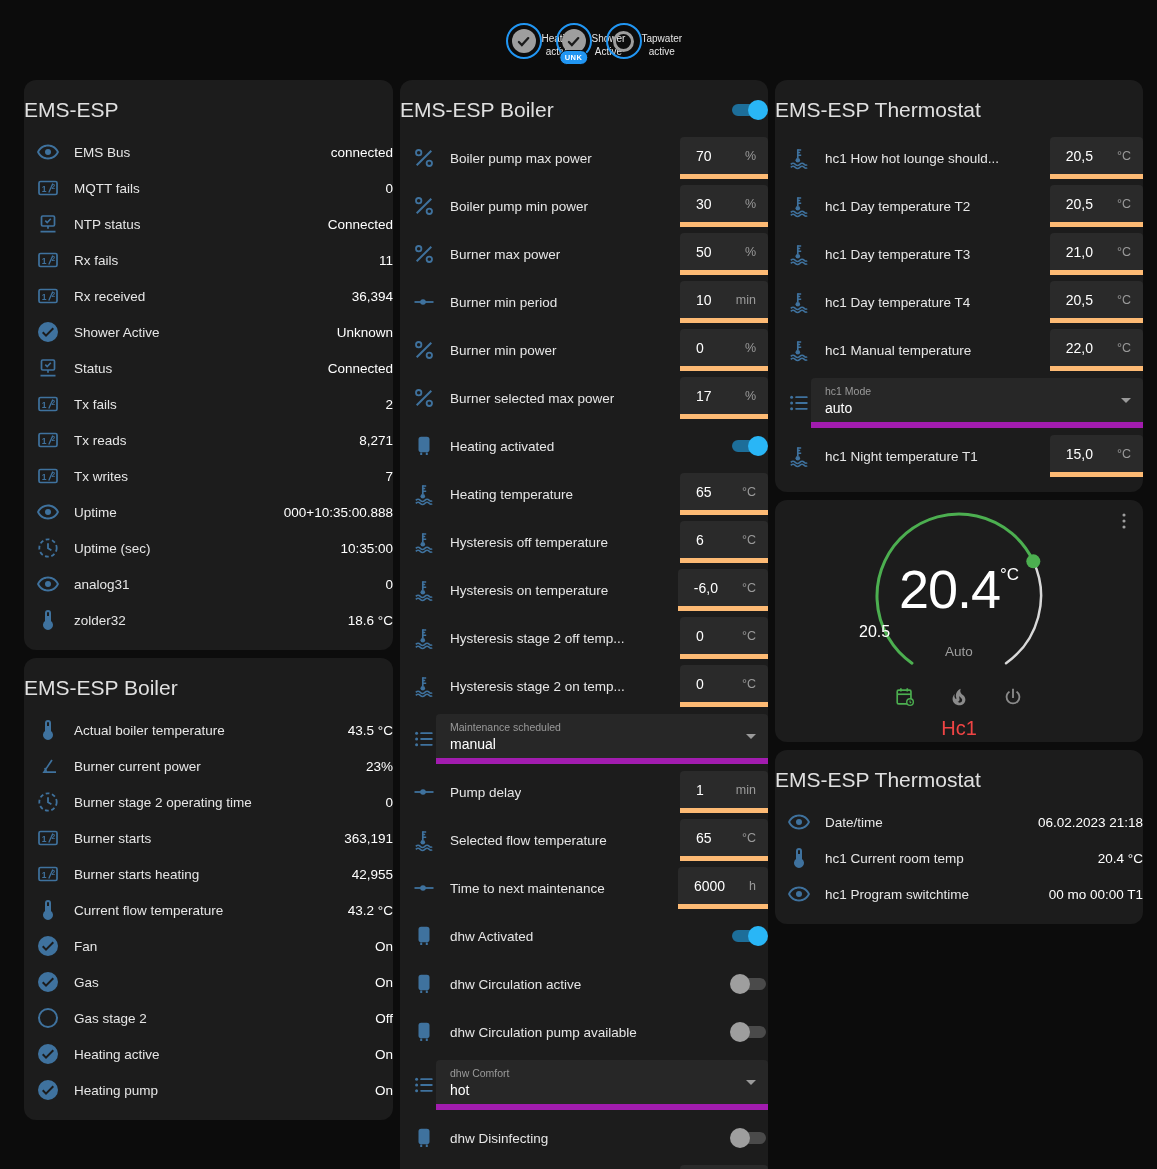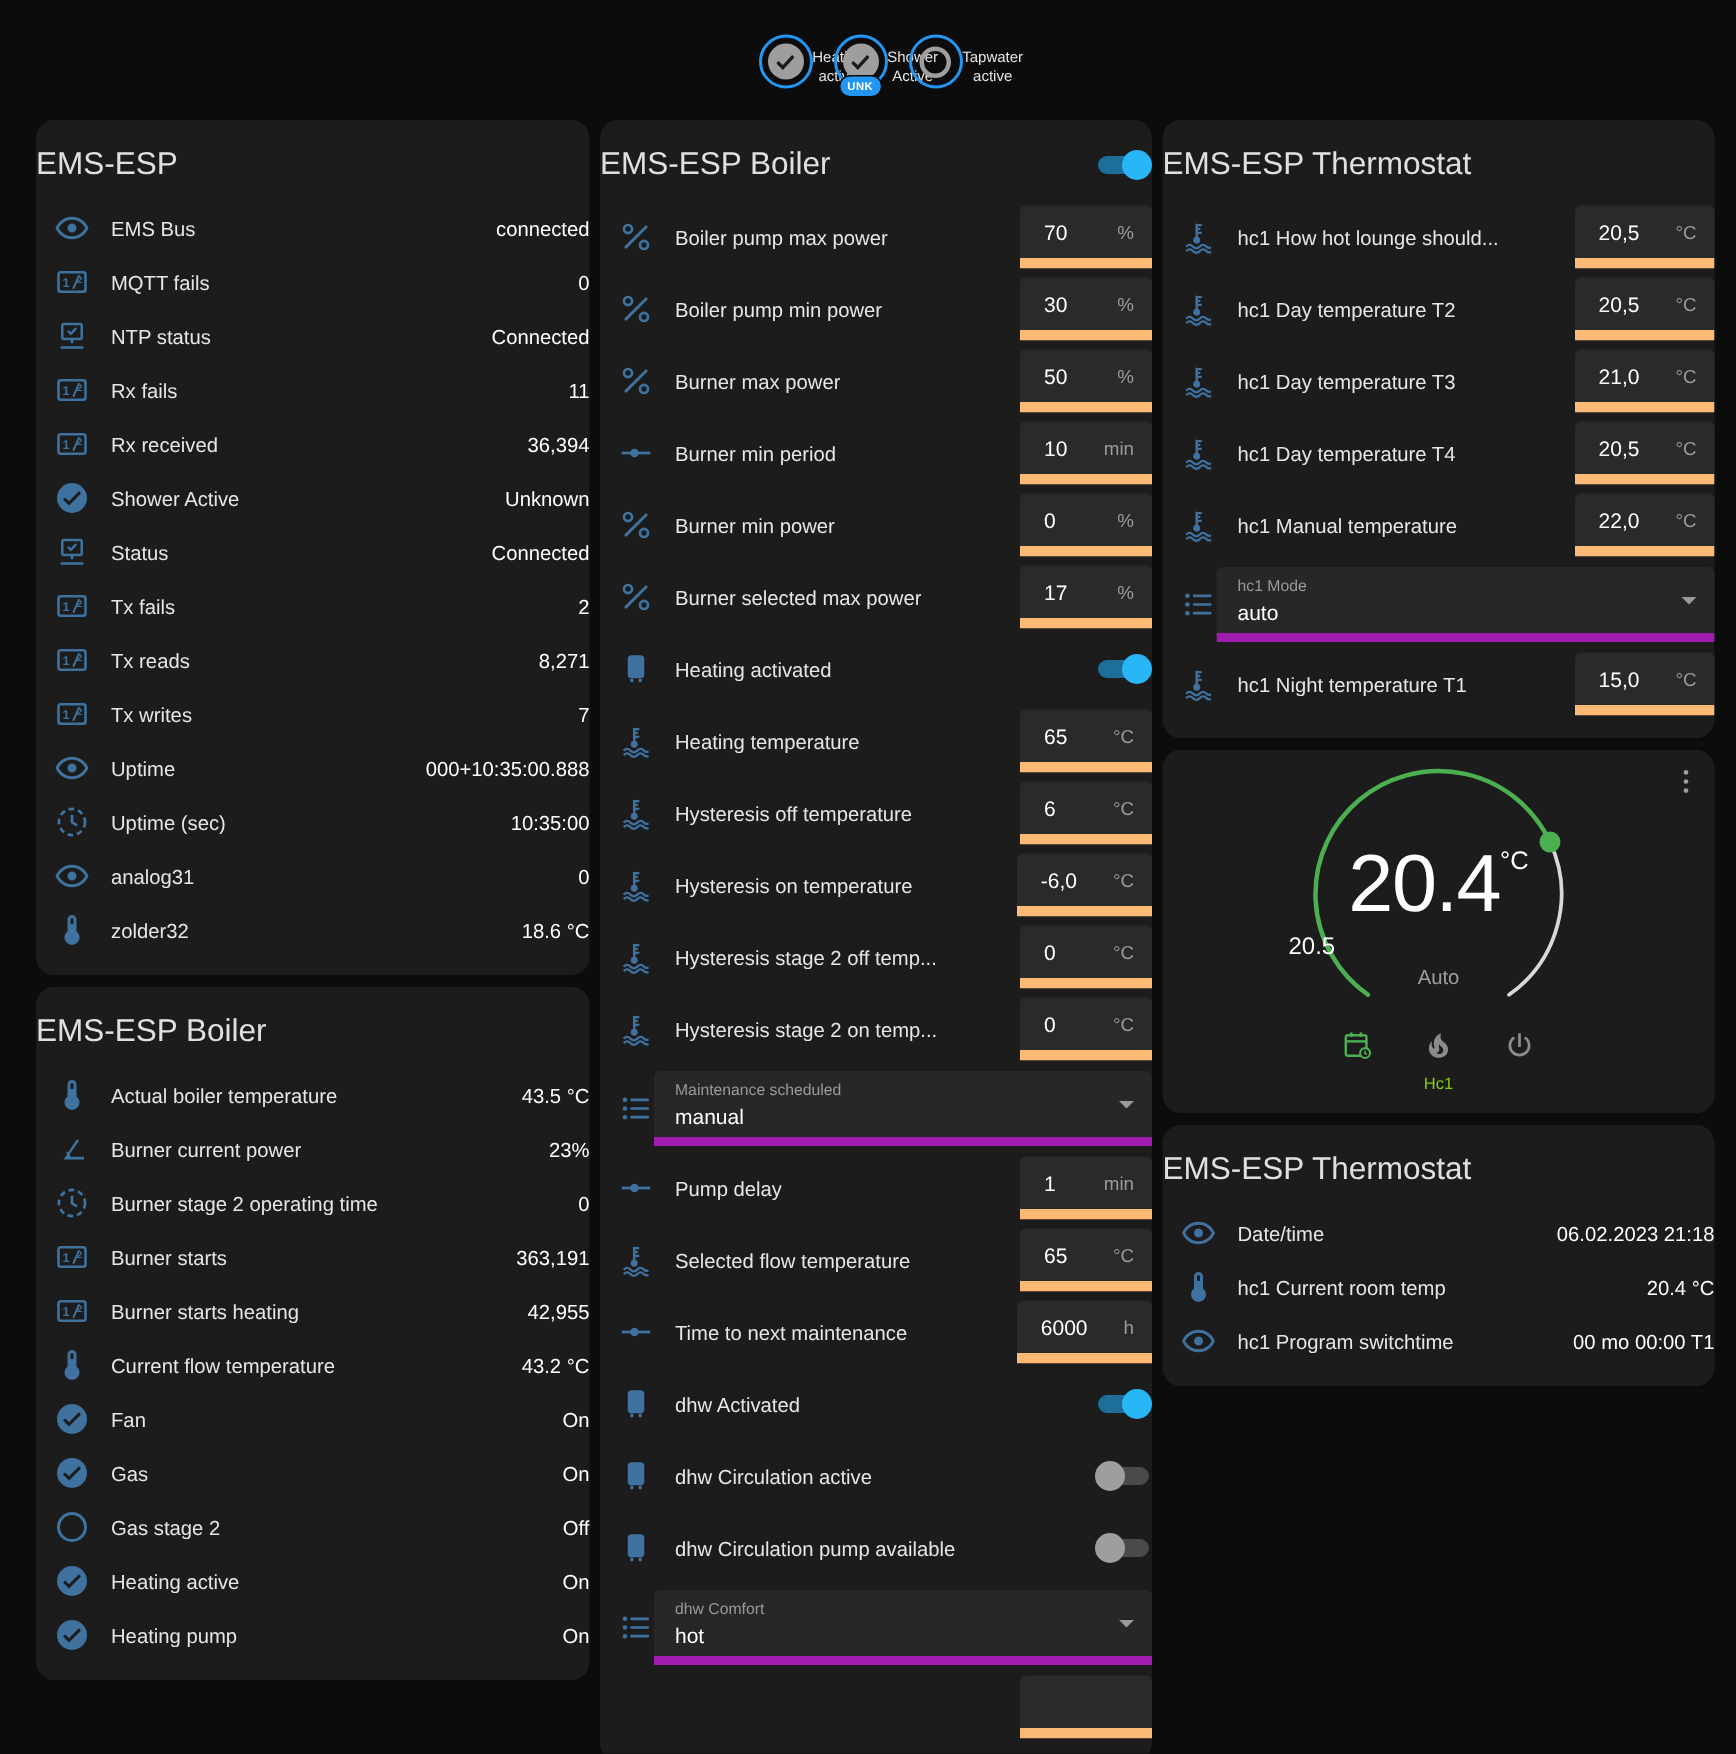--- a/index.html
+++ b/index.html
@@ -24,21 +24,21 @@
   .card-title{font-size:21px;color:#e0e0e0;font-weight:400;padding:6px 0 12px 0;display:flex;align-items:center;justify-content:space-between}
   .row{display:flex;align-items:center;padding-left:12px}
   .row.sensor{height:36px}
   .row.ctrl{min-height:48px}
   .icon{width:24px;height:24px;flex:none;color:#3f729e}
   .icon svg{width:100%;height:100%;display:block}
   .lbl{margin-left:14px;font-size:13.5px;color:#e6e6e6;white-space:nowrap;overflow:hidden;text-overflow:clip}
   .val{margin-left:auto;font-size:13.5px;color:#fff;white-space:nowrap;padding-left:8px}
   
   .numbox{margin-left:auto;display:flex;align-items:center;background:#2a2a2a;border-radius:4px 4px 0 0;
-    border-bottom:7px solid #fdba74;height:42px;padding:0 12px 0 16px;min-width:88px;box-sizing:border-box;flex:none}
+    border-bottom:5px solid #fdba74;height:42px;padding:0 12px 0 16px;min-width:88px;box-sizing:border-box;flex:none}
   .numbox .nv{font-size:14px;font-weight:500;color:#fff;white-space:nowrap}
   .numbox .nu{font-size:12.5px;color:#9a9a9a;margin-left:auto;padding-left:24px}
   
   .selbox{flex:1;margin-left:20px;background:#272727;border-radius:4px 4px 0 0;border-bottom:6px solid #a21caf;
     height:50px;box-sizing:border-box;padding:7px 30px 0 14px;position:relative;margin:4px 0}
   .selcap{font-size:10.5px;color:#9a9a9a}
   .selval{font-size:14px;color:#fff;margin-top:3px}
   .caret{position:absolute;right:12px;top:50%;margin-top:-2px;width:0;height:0;
     border-left:5px solid transparent;border-right:5px solid transparent;border-top:5px solid #9a9a9a}
   
@@ -56,21 +56,21 @@
   .dial-wrap{position:relative;width:200px;height:168px;margin:10px auto 0}
   .dial-current{position:absolute;top:52px;left:0;right:0;text-align:center;font-size:54px;
     color:#fff;font-weight:400;letter-spacing:-1px;line-height:1}
   .dial-current sup{font-size:17px;font-weight:400;vertical-align:28px;letter-spacing:0}
   .dial-set{position:absolute;top:113px;left:0;right:0;text-align:left;font-size:16px;color:#fff;font-weight:500}
   .dial-mode{position:absolute;top:134px;left:0;right:0;text-align:center;font-size:13.5px;color:#9e9e9e}
   .thermo-btns{display:flex;justify-content:center;gap:32px;margin-top:8px}
   .tbtn{width:22px;height:22px;color:#8b8b8b;cursor:pointer}
   .tbtn svg{width:100%;height:100%}
   .tbtn.active{color:#4caf50}
-  .thermo-name{text-align:center;font-size:11px;color:#84cc16;margin-top:9px}
+  .thermo-name{text-align:center;font-size:20px;color:#ef4444;margin-top:9px}
 </style>
 </head>
 <body>
 
 <div class="hdr">
     <div class="badge">
       <div class="badge-circle">
         <div class="badge-disc">
           <svg viewBox="0 0 24 24">
             <path d="M5.5 12.8l4.2 4.2 9-9.8" fill="none" stroke="#1b1b1b" stroke-width="3.2" stroke-linecap="round"></path>
@@ -655,20 +655,33 @@
                 <rect x="8.2" y="5.3" width="12.5" height="1.8" rx=".9"></rect>
                 <rect x="8.2" y="11.1" width="12.5" height="1.8" rx=".9"></rect>
                 <rect x="8.2" y="16.9" width="12.5" height="1.8" rx=".9"></rect>
               </g>
             </svg>
           </span>
           <div class="selbox">
             <div class="selcap">dhw Comfort</div>
             <div class="selval">hot</div>
             <span class="caret"></span>
+          </div>
+        </div>
+        <div class="row ctrl">
+          <span class="icon">
+            <svg viewBox="0 0 24 24">
+              <rect x="6.5" y="2.8" width="11" height="15.4" rx="2.6" fill="currentColor"></rect>
+              <path d="M9.2 18.5v2.4M14.8 18.5v2.4" stroke="currentColor" stroke-width="2"></path>
+            </svg>
+          </span>
+          <span class="lbl">dhw Disinfecting</span>
+          <div class="switch off">
+            <span class="track"></span>
+            <span class="thumb"></span>
           </div>
         </div>
         <div class="row ctrl">
           <div class="numbox"></div>
         </div>
       </div>
     </div>
     <div class="col col2">
       <div class="card">
         <div class="card-title">

